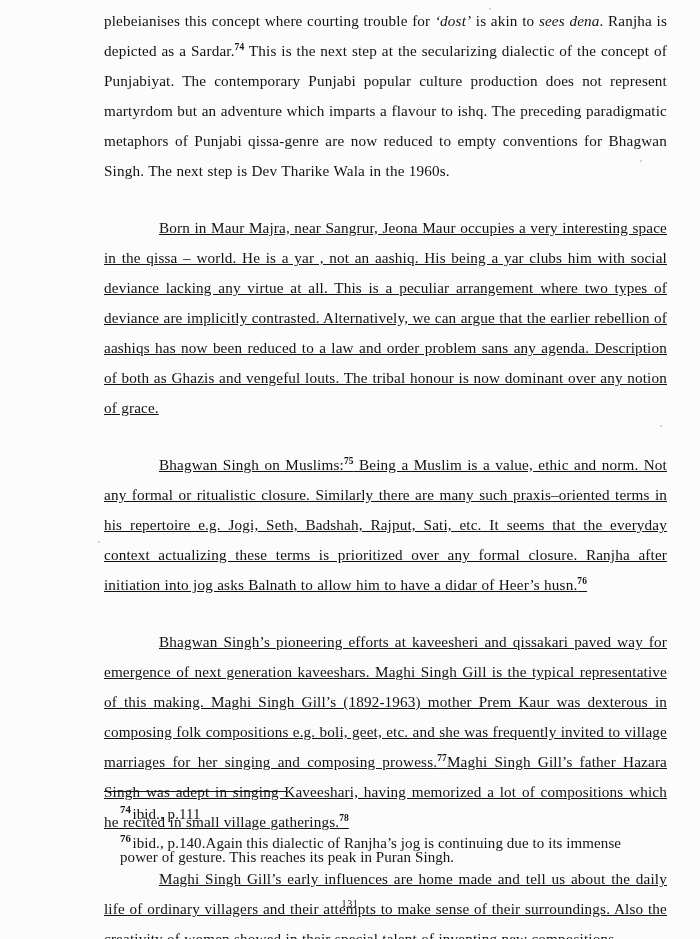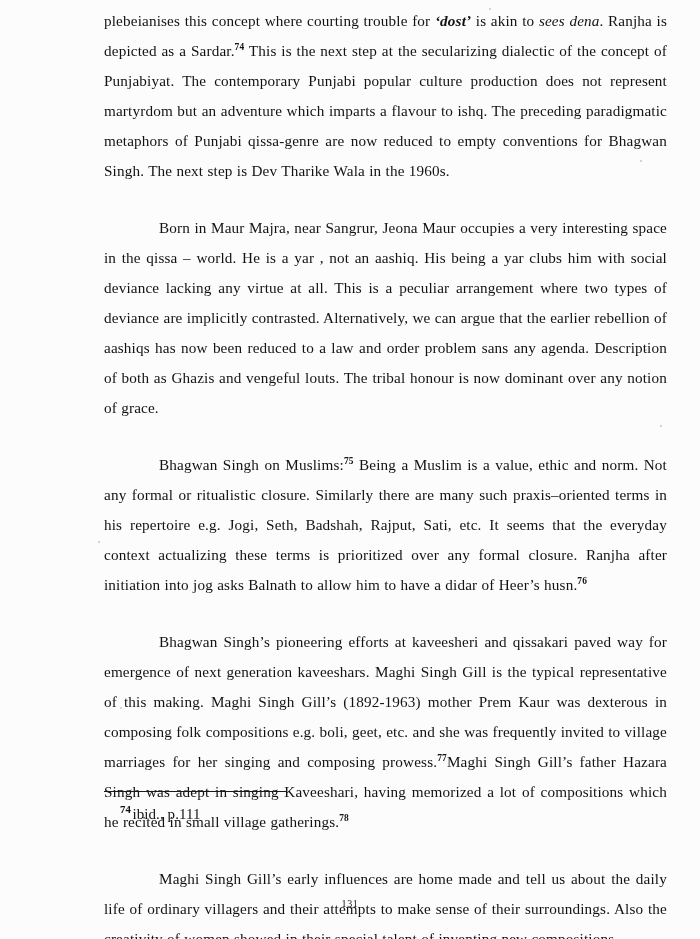--- a/index.html
+++ b/index.html
@@ -38,23 +38,24 @@
     text-indent: 55px;
     letter-spacing: 0.01em;
     word-spacing: 0.02em;
     color: #121212;
   }
   p.para.no-indent {
     text-indent: 0;
   }
   p.para + p.para {
     margin-top: 27px;
+    text-decoration: underline;
   }
   .it { font-style: italic; }
-  .bi { font-style: italic; font-weight: bold; }
+  .bi { font-style: italic; font-weight: normal; }
   sup.fn-ref {
     font-size: 0.62em;
     vertical-align: super;
     line-height: 0;
     font-weight: bold;
   }
 
   
   .footnotes {
     position: absolute;
@@ -132,18 +133,19 @@
         <p class="para"><span>Bhagwan Singh on Muslims:</span><sup class="fn-ref">75</sup><span> Being a Muslim is a value, ethic and norm. Not any formal or  ritualistic closure. Similarly there are many such praxis–oriented terms in his repertoire e.g. Jogi, Seth, Badshah, Rajput, Sati, etc. It seems that the everyday context actualizing these terms is prioritized over any formal closure. Ranjha after initiation into jog asks Balnath to allow him to have a didar of Heer’s husn.</span><sup class="fn-ref">76</sup></p>
         <p class="para"><span>Bhagwan Singh’s pioneering efforts at kaveesheri and qissakari paved way for emergence of next generation kaveeshars. Maghi Singh Gill is the typical representative of this making. Maghi Singh Gill’s (1892-1963) mother Prem Kaur was dexterous in composing folk compositions e.g. boli, geet, etc. and she was frequently invited to village marriages for her singing and composing prowess.</span><sup class="fn-ref">77</sup><span>Maghi Singh Gill’s father Hazara Singh was adept in singing Kaveeshari, having memorized a lot of compositions which he recited in small village gatherings.</span><sup class="fn-ref">78</sup></p>
         <p class="para"><span>Maghi Singh Gill’s early influences are home made and tell us about the daily life of ordinary villagers and their attempts to make sense of their surroundings. Also the creativity of women showed in their special talent of inventing new compositions</span></p>
       </div>
   </div>
 
   <div class="footnotes">
     <hr class="fn-rule">
     <div>
         <div class="fn"><sup>74</sup><span>ibid., p.111</span></div>
+        <div class="fn gap-before"><sup>76</sup><span>ibid., p.140.Again this dialectic of Ranjha’s jog is continuing due to its immense power of gesture. This reaches its peak in Puran Singh.</span></div>
       </div>
   </div>
 
   <div class="page-number">131</div>
 
 </div>
 
 </body></html>

